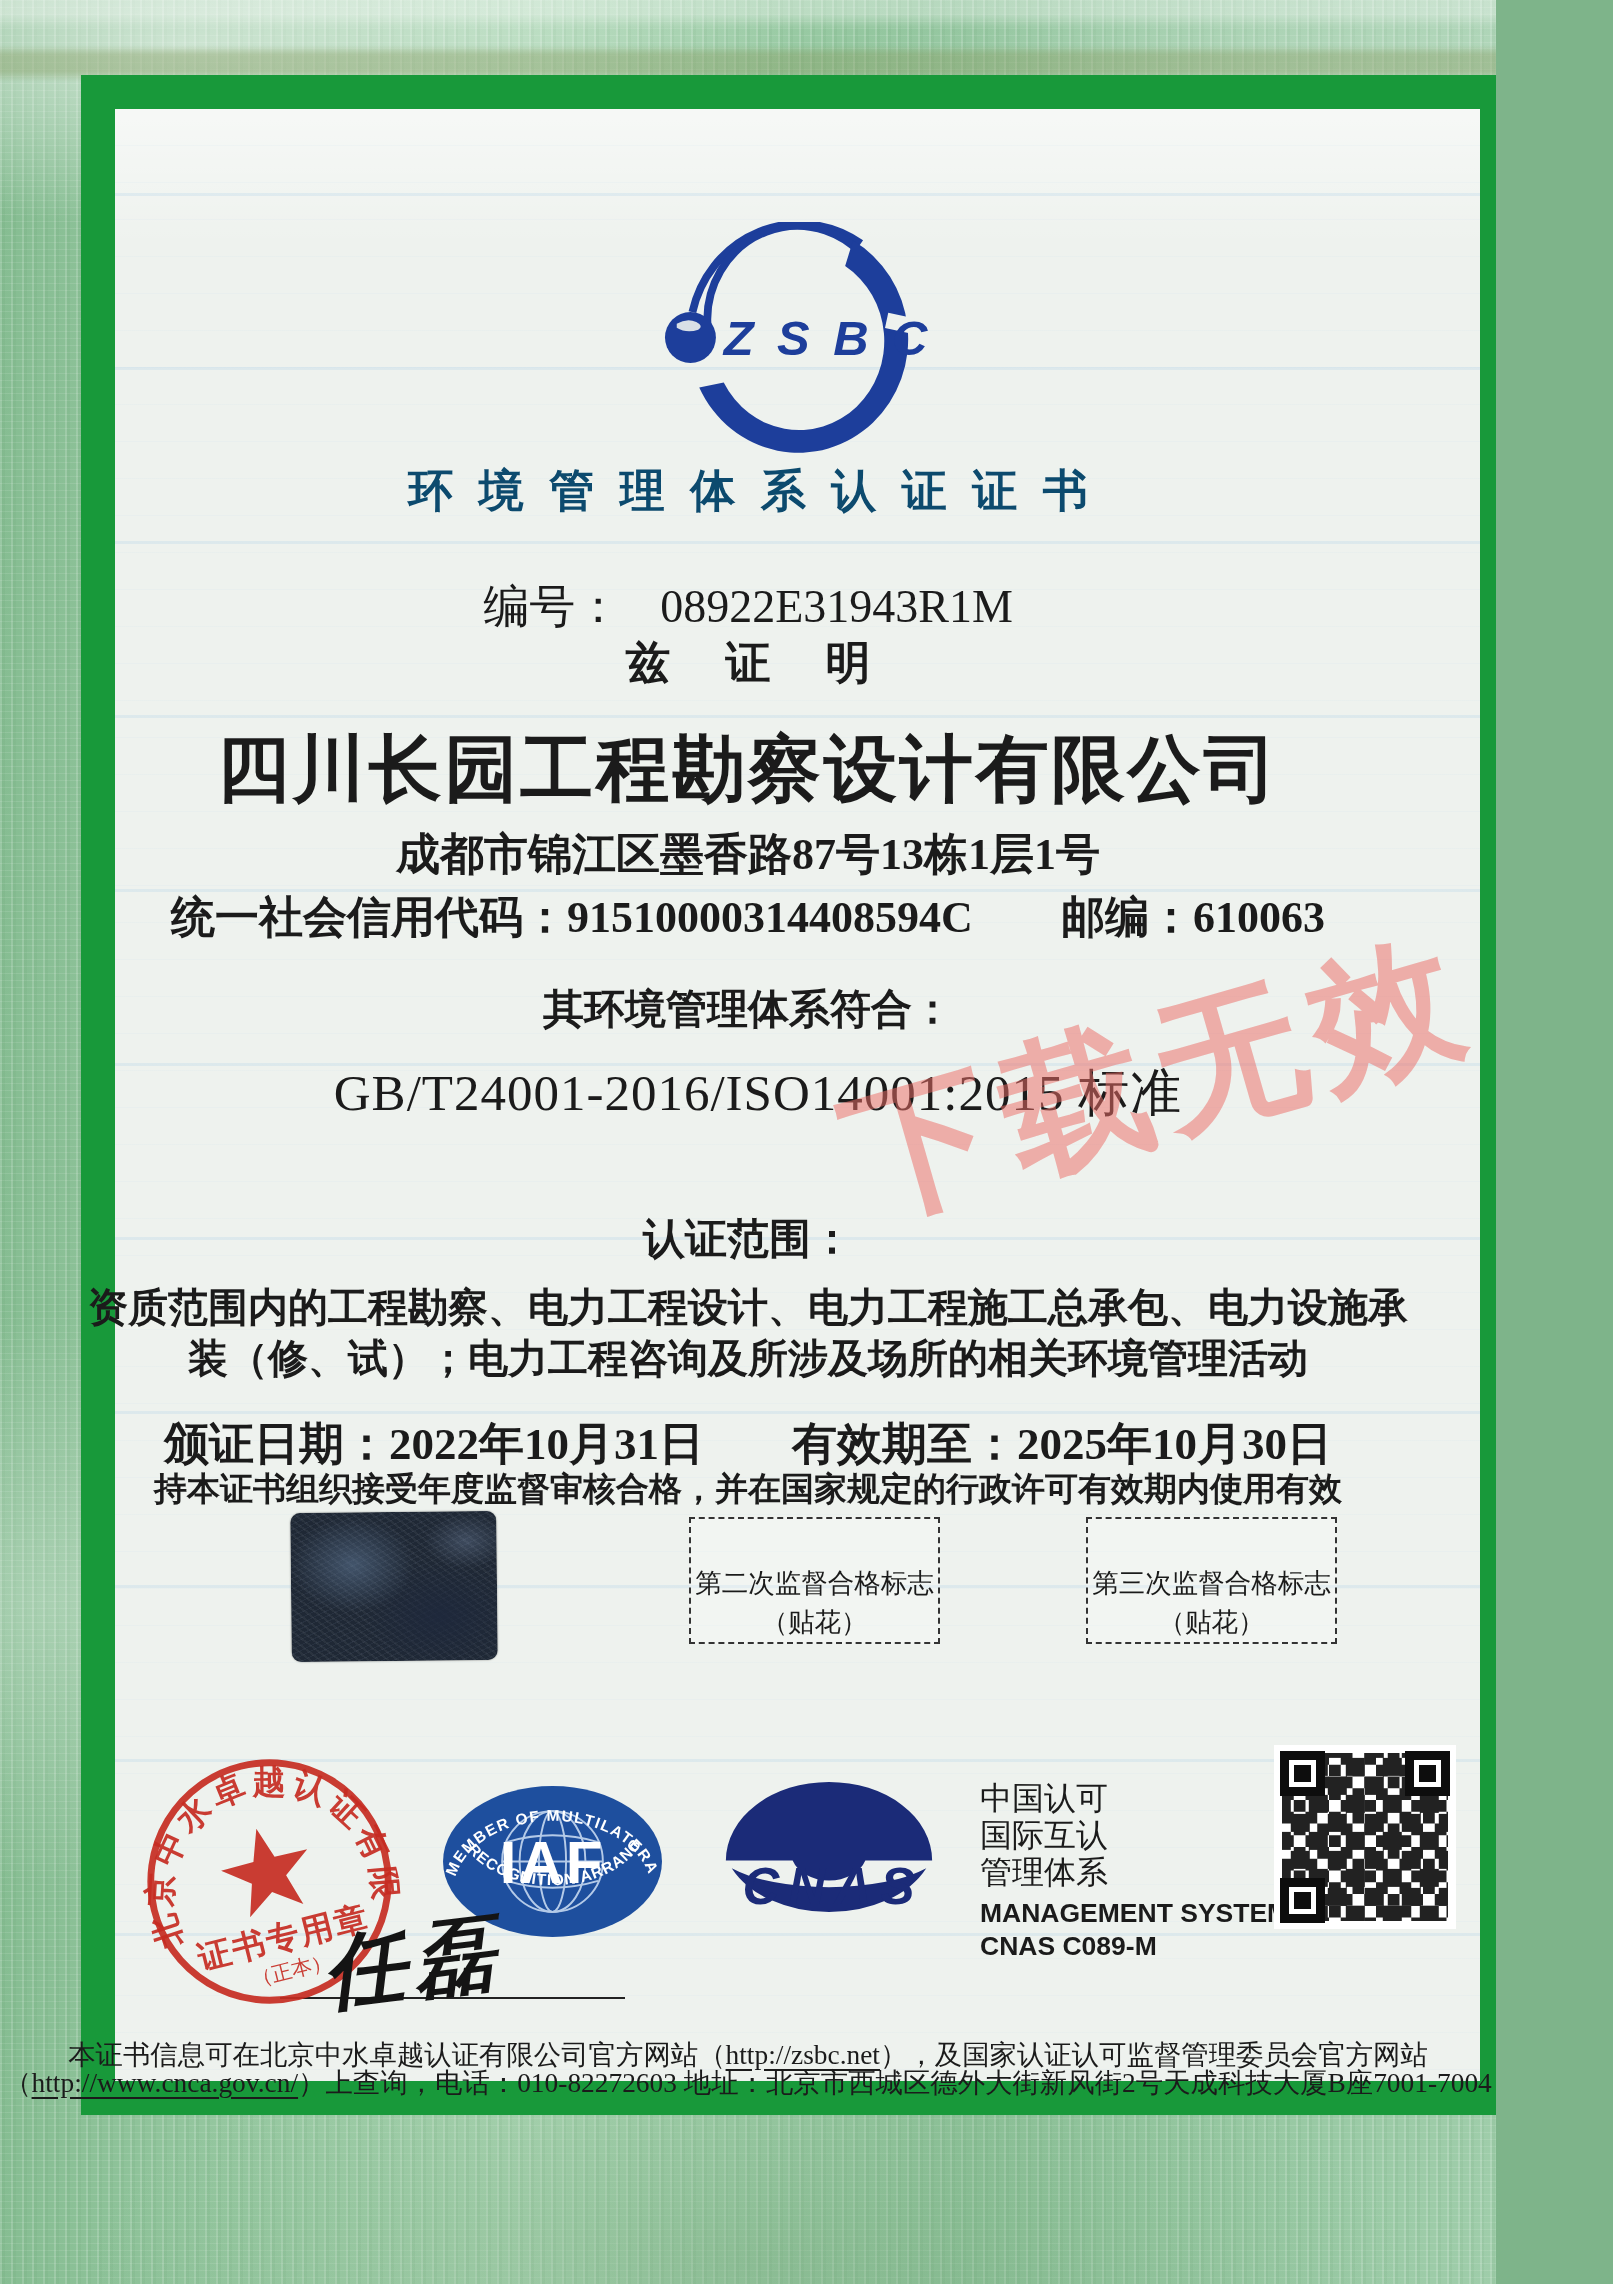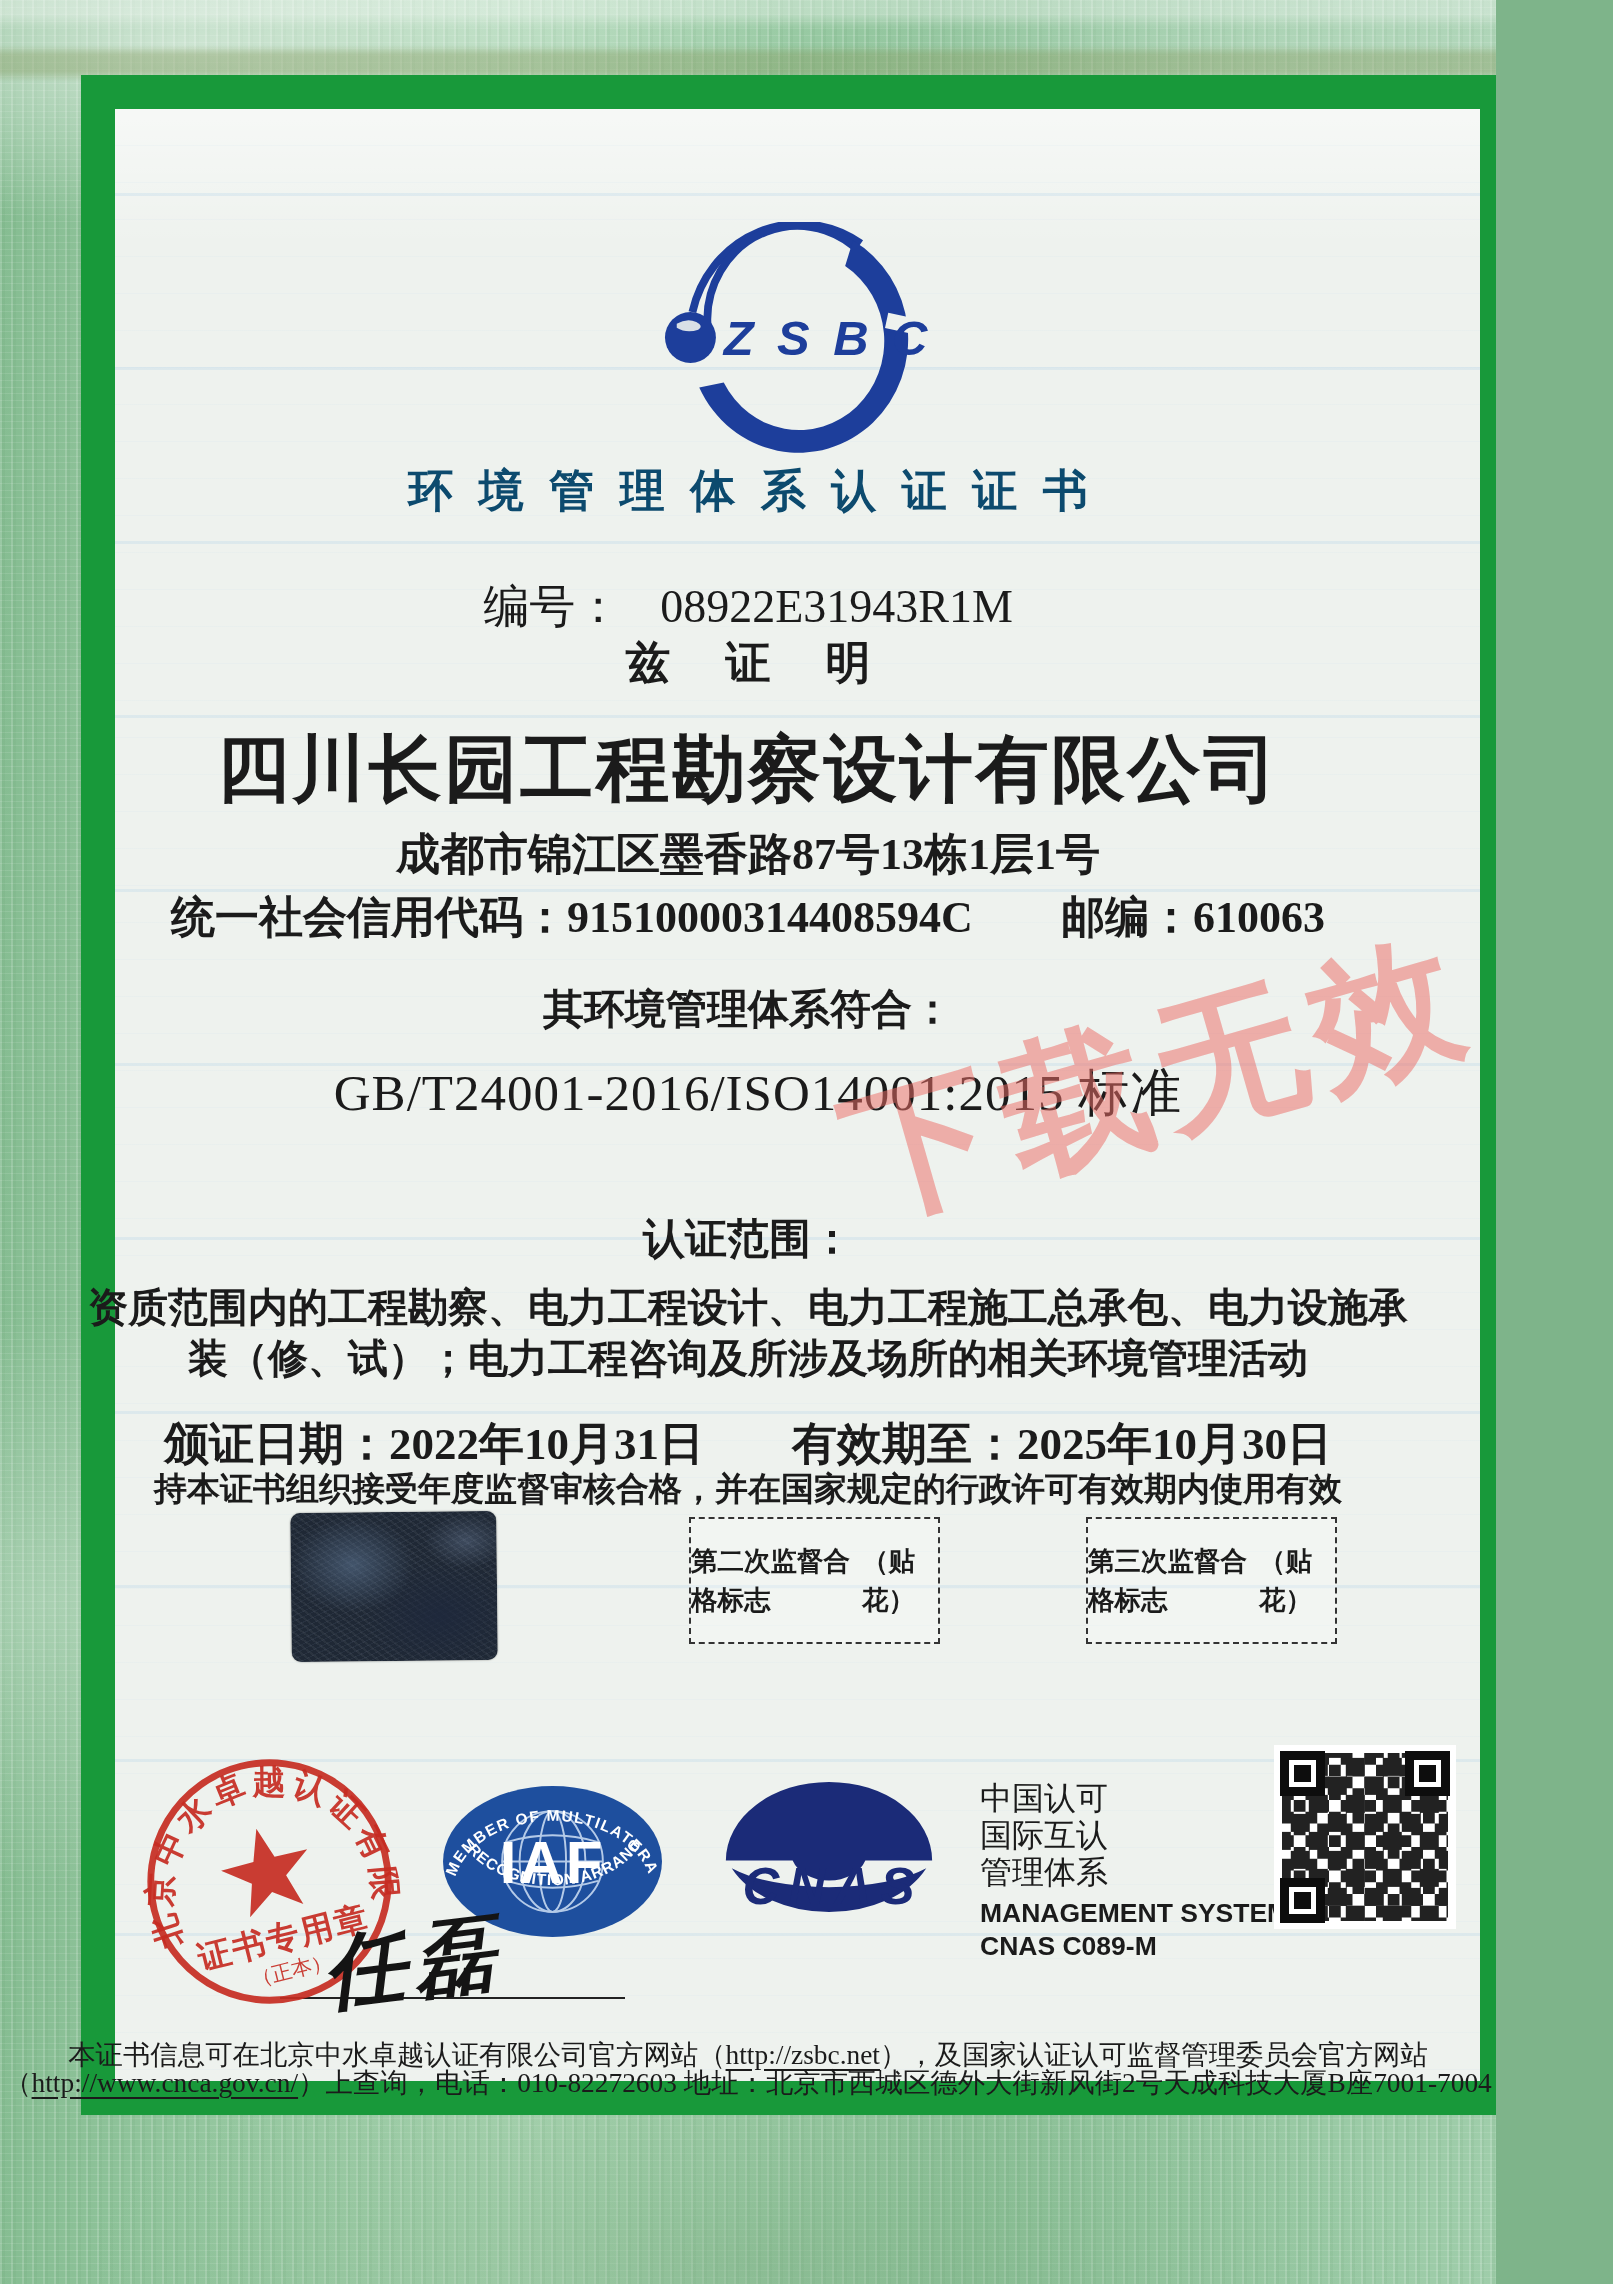--- a/index.html
+++ b/index.html
@@ -61,22 +61,22 @@
   .sticker{left:291px;top:1512px;width:206px;height:149px;border-radius:9.8px;transform:rotate(-.6deg);
            background-color:#1f2835;
            background-image:
              radial-gradient(88px 69px at 30% 35%, rgba(95,120,150,.55), transparent 70%),
              radial-gradient(108px 78px at 72% 70%, rgba(30,40,60,.9), transparent 70%),
              radial-gradient(59px 39px at 85% 20%, rgba(120,140,170,.35), transparent 70%),
              repeating-linear-gradient(38deg, rgba(255,255,255,.05) 0 2px, transparent 2px 5.9px),
              repeating-linear-gradient(-25deg, rgba(140,160,190,.08) 0 1px, transparent 1px 4.9px);
            box-shadow:0 0 2px rgba(0,0,0,.4);}
   .stickbox{top:1517px;width:247px;height:123px;border:2px dashed #333;background:rgba(255,255,255,.25);
-            display:flex;flex-direction:row;align-items:center;justify-content:flex-end;
-            font-size:26.5px;line-height:39px;font-weight:bold;}
+            display:flex;flex-direction:column;align-items:center;justify-content:flex-end;
+            font-size:26.5px;line-height:39px;}
   .stickbox.b2{left:689px;}
   .stickbox.b3{left:1086px;}
 
   
   .seal{left:143px;top:1755px;width:253px;height:253px;transform:rotate(-14deg);z-index:5;}
   .iaf{left:441px;top:1784px;width:223px;height:155px;}
   .cnas{left:718px;top:1774px;width:222px;height:169px;}
   .accred{left:980px;top:1780px;line-height:37px;font-size:32px;white-space:nowrap;}
   .accred .lat{font-family:"Liberation Sans","DejaVu Sans",sans-serif;font-weight:bold;font-size:26.5px;line-height:33px;}
 

